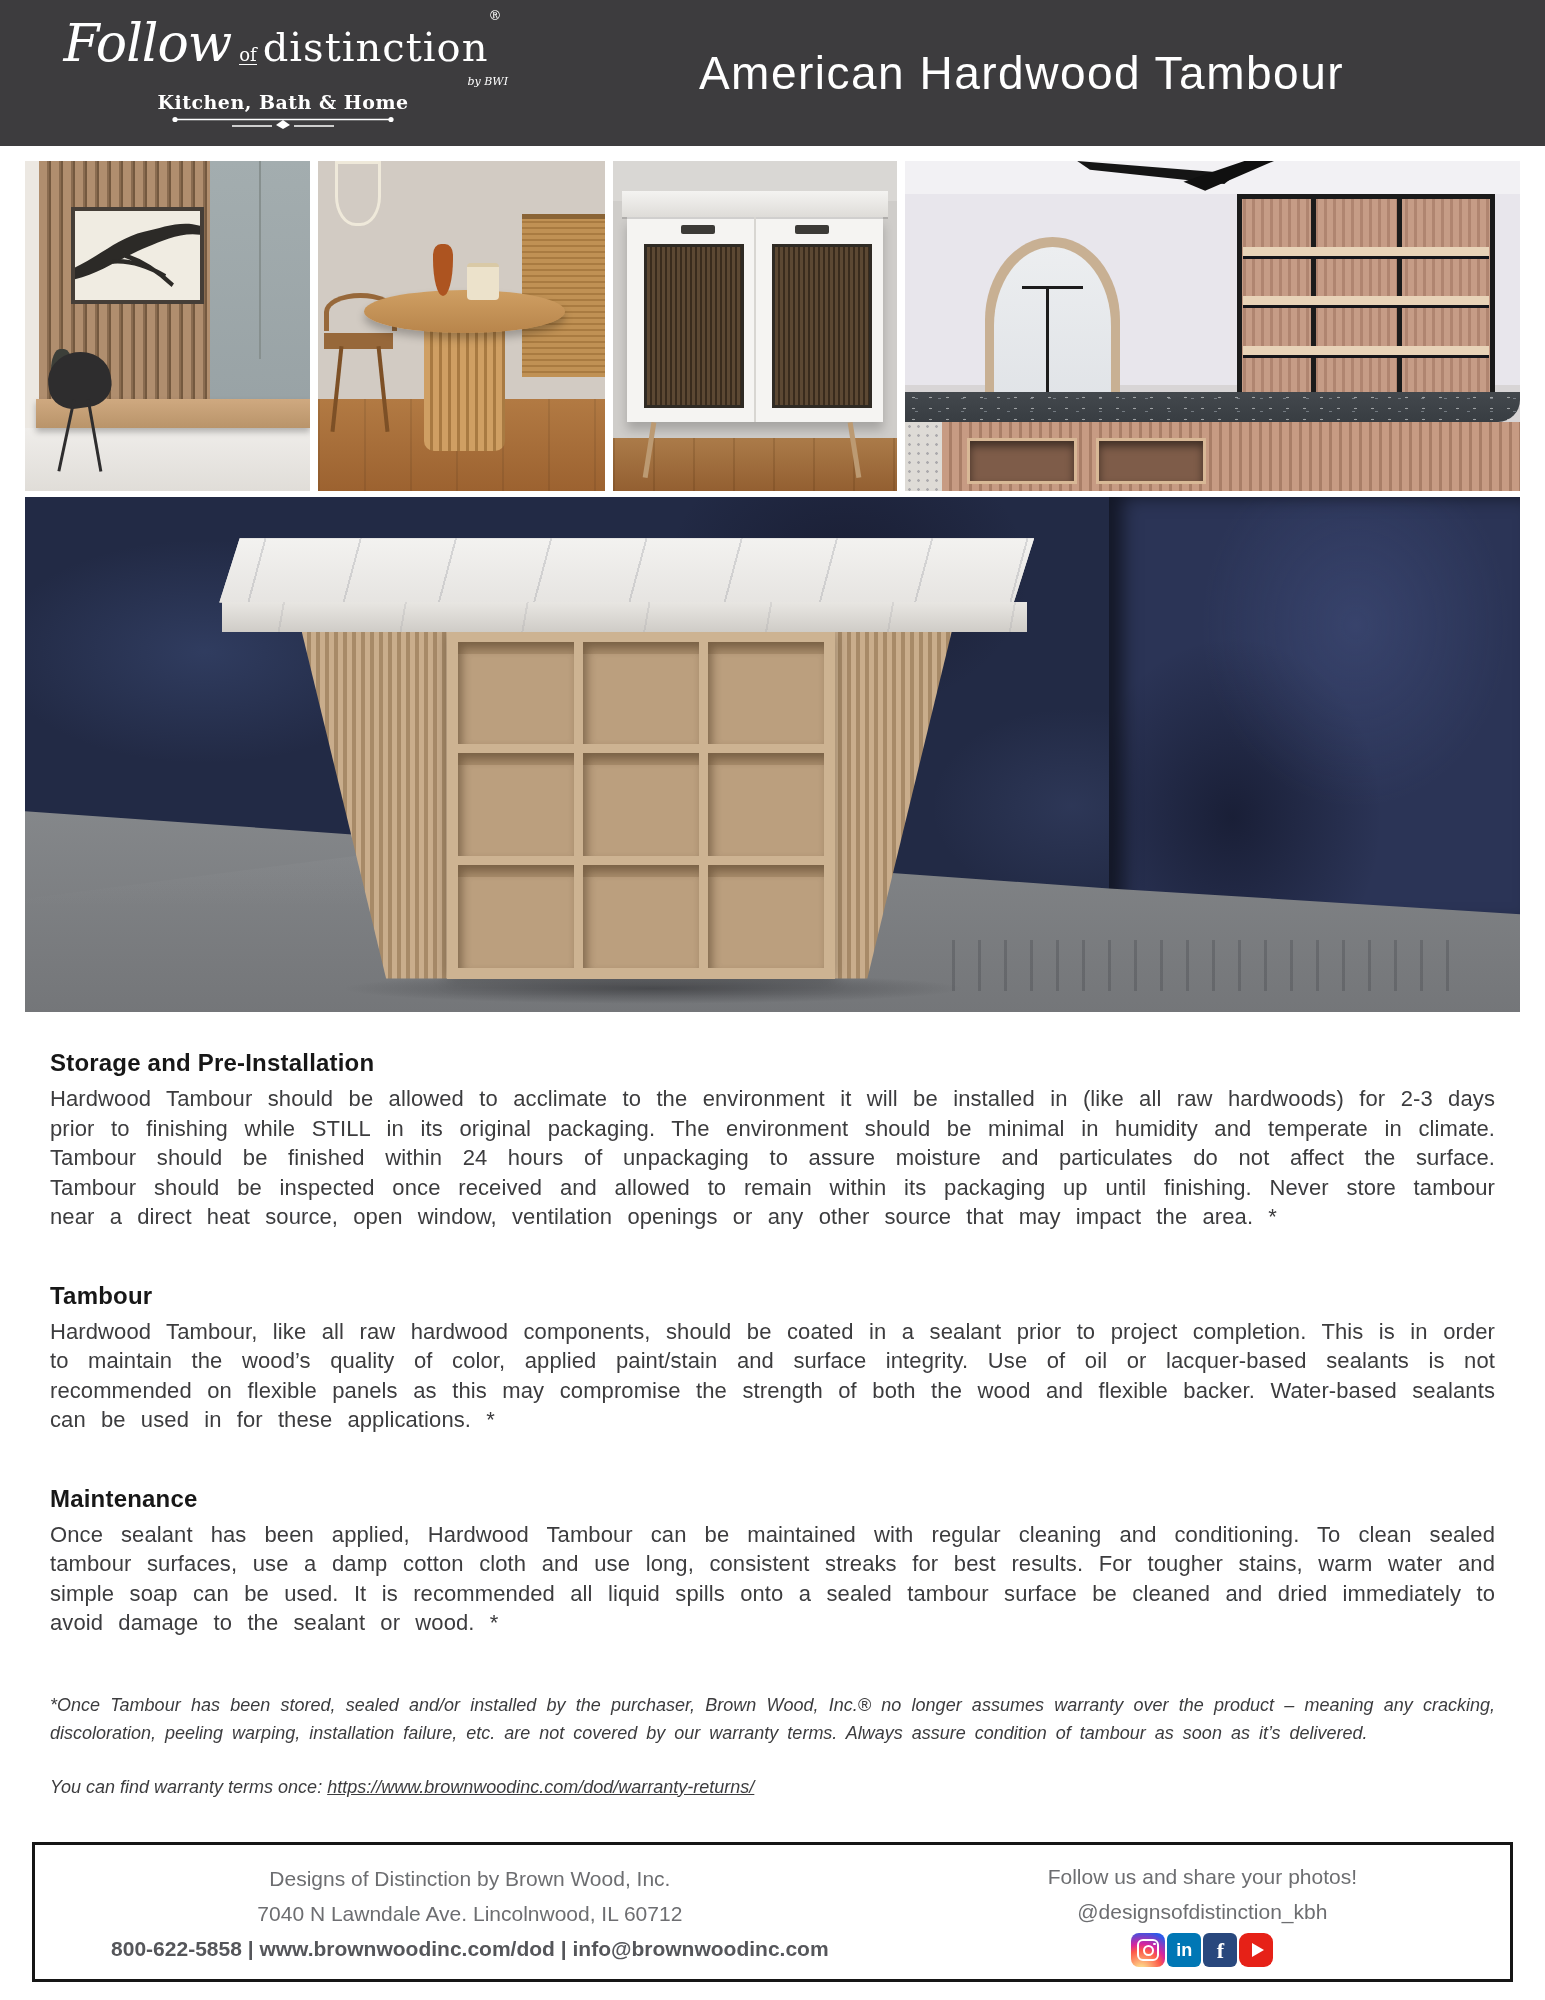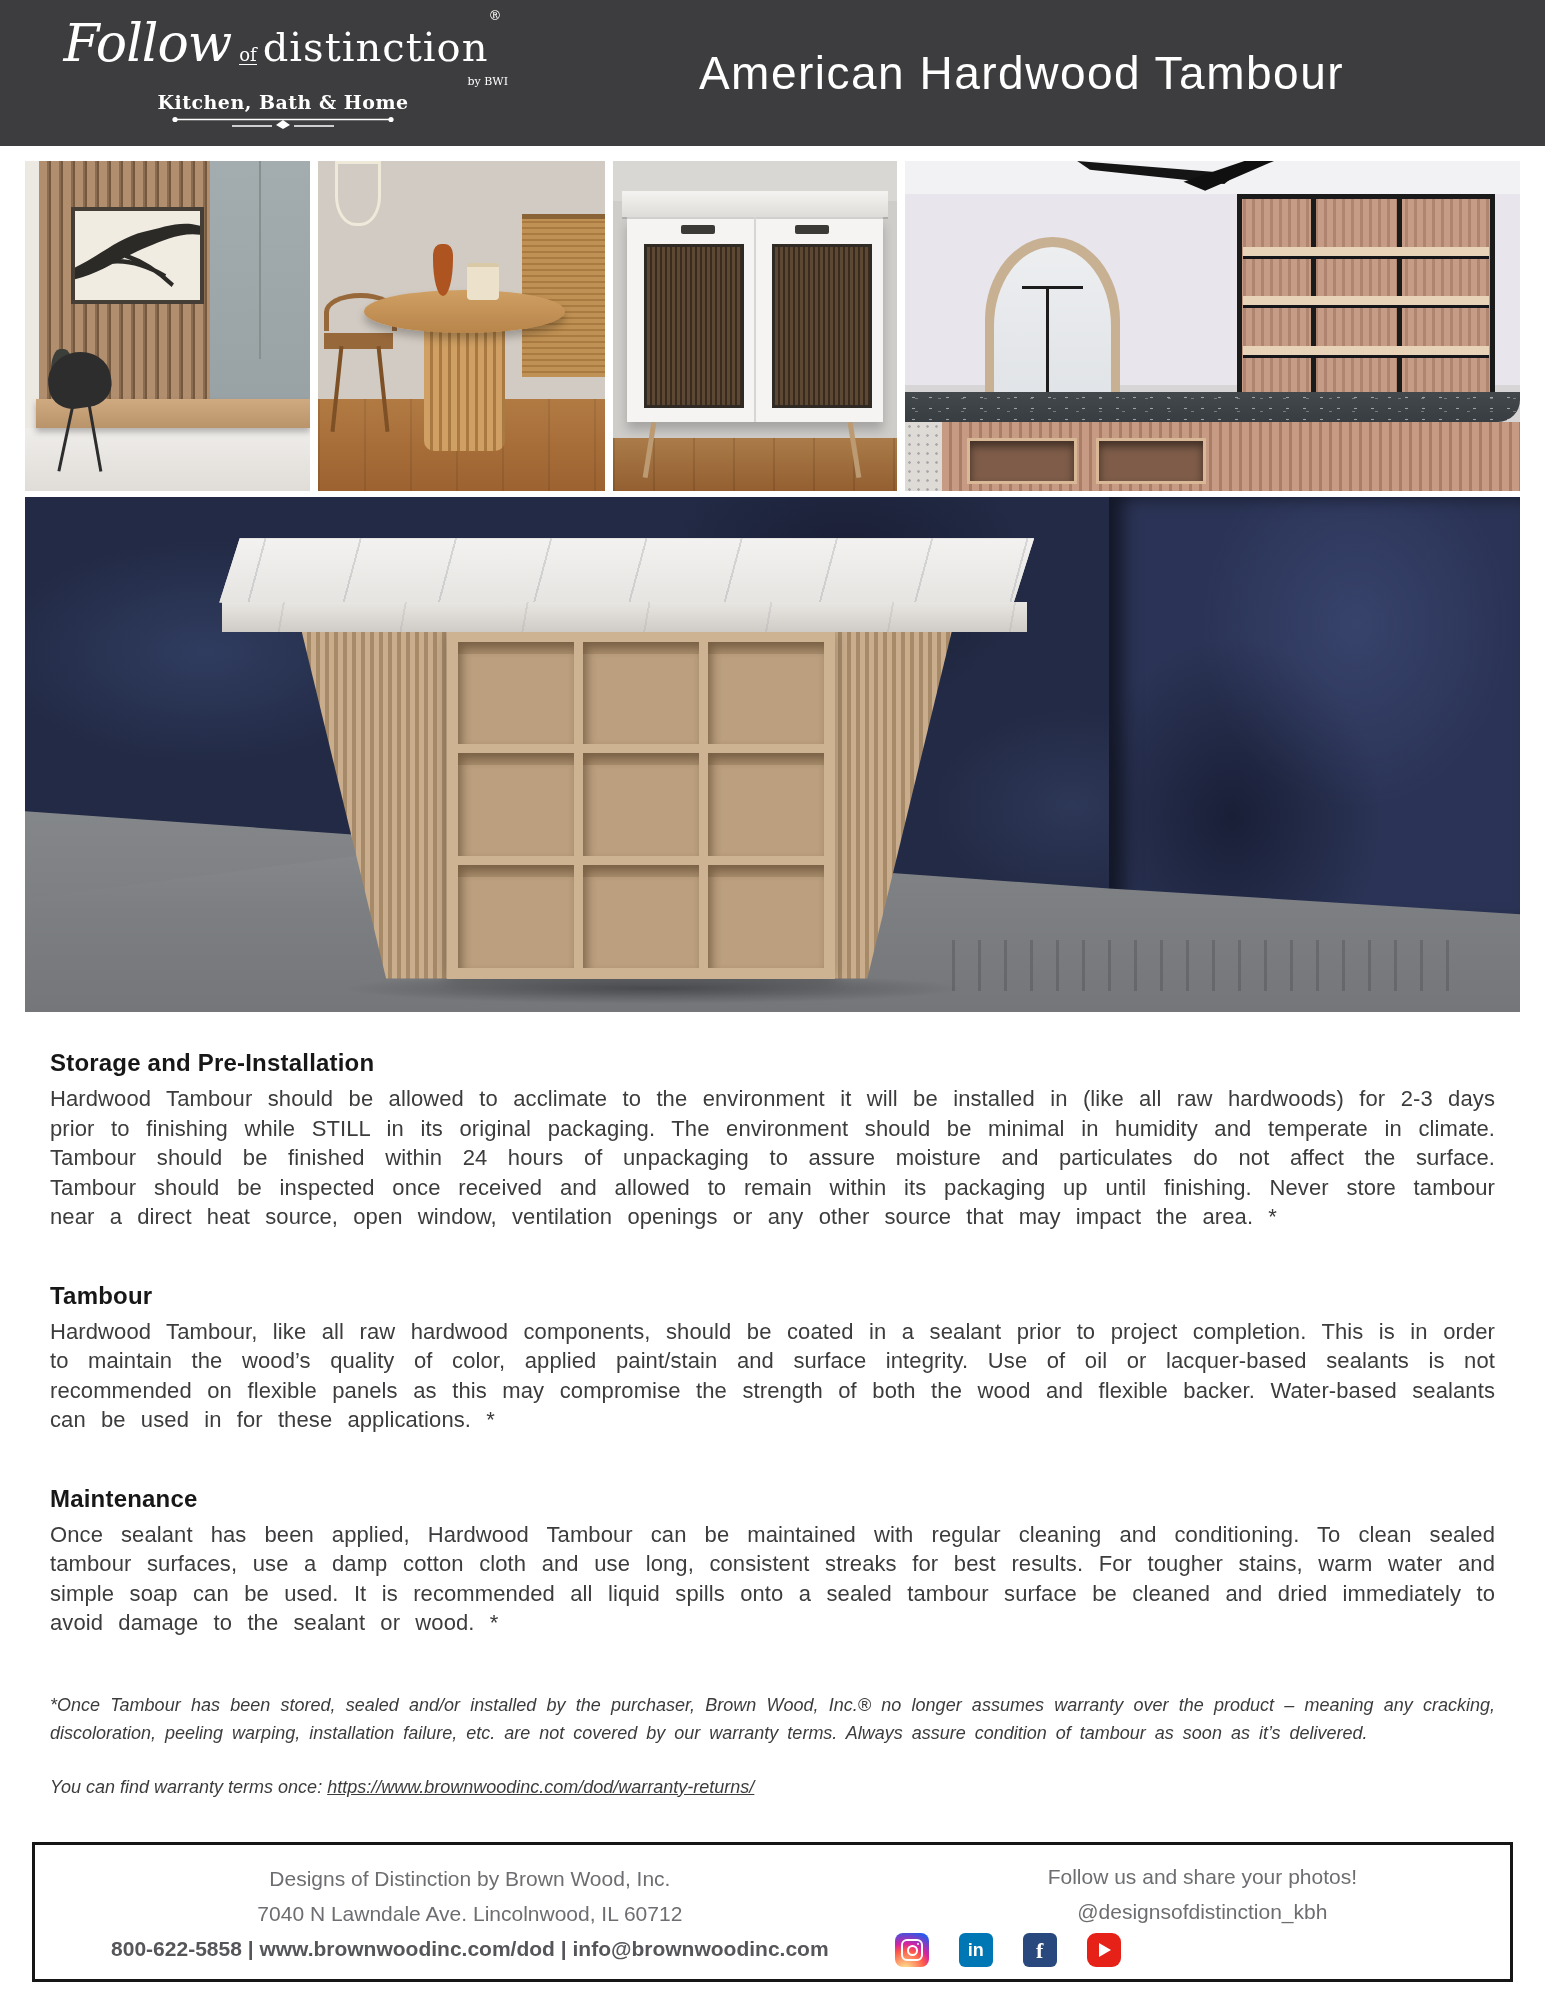--- a/index.html
+++ b/index.html
@@ -7,21 +7,21 @@
         font-family:"Liberation Sans",sans-serif;color:#3a3a3c;}
 
   
   .header{height:146px;background:#3d3c3e;display:flex;align-items:center;}
   .logo{width:470px;padding-left:48px;color:#fff;display:flex;flex-direction:column;align-items:center;}
   .logo-row{display:flex;align-items:baseline;line-height:1;}
   .logo-script{font-family:"DejaVu Serif",serif;font-style:italic;font-size:52px;letter-spacing:-1px;}
   .logo-of{font-family:"DejaVu Serif",serif;font-size:18px;margin:0 6px 14px 8px;border-bottom:1px solid #fff;}
   .logo-word{font-family:"DejaVu Serif",serif;font-size:40px;letter-spacing:1px;}
   .logo-reg{font-size:13px;vertical-align:top;position:relative;top:-18px;}
-  .logo-by{align-self:flex-end;font-family:"DejaVu Serif",serif;font-size:11px;margin:-4px 10px 2px 16px;}
+  .logo-by{align-self:flex-end;font-family:"DejaVu Serif",serif;font-size:11px;margin:-4px 10px 2px 16px;font-style:italic;}
   .logo-tag{font-family:"DejaVu Serif",serif;font-weight:bold;font-size:19px;letter-spacing:.5px;margin-top:1px;}
   .logo-orn{margin-top:3px;}
   .title-block{flex:1;text-align:center;color:#fff;padding-right:20px;}
   .title-main{font-size:46px;font-weight:400;letter-spacing:1.5px;}
   .title-sub{font-size:32px;font-weight:400;letter-spacing:1px;margin-top:4px;}
 
   
   .strip{display:flex;gap:8px;margin:15px 25px 0 25px;height:330px;}
   .photo{position:relative;overflow:hidden;flex:0 0 auto;}
   .photo *{position:absolute;}
@@ -151,21 +151,21 @@
      text-align:justify;word-spacing:4px;}
   .warranty{margin-top:30px;font-size:18px;font-style:italic;color:#3c3c3e;}
   .warranty a{color:#3c3c3e;text-decoration:underline;cursor:pointer;}
 
   
   .footer{position:absolute;left:32px;right:32px;bottom:18px;border:3px solid #161616;
      display:flex;align-items:center;padding:14px 0 12px 10px;background:#fff;}
   .f-left{flex:0 0 58%;text-align:center;color:#6d6e71;font-size:21px;line-height:35px;}
   .f-contact{font-weight:bold;color:#55565a;}
   .f-right{flex:1;text-align:center;color:#6d6e71;font-size:21px;line-height:35px;}
-  .socials{display:flex;justify-content:flex-start;gap:30px;margin-top:4px;}
+  .socials{display:flex;justify-content:center;gap:2px;margin-top:4px;}
   .soc{width:34px;height:34px;border-radius:8px;display:flex;align-items:center;justify-content:center;
      color:#fff;font-weight:bold;cursor:pointer;}
   .soc-ig{background:radial-gradient(circle at 30% 110%,#fdf497 0%,#fd5949 45%,#d6249f 60%,#285aeb 90%);}
   .ig-ring{width:18px;height:18px;border:2.5px solid #fff;border-radius:6px;position:relative;}
   .ig-lens{position:absolute;left:4px;top:4px;width:7px;height:7px;border:2px solid #fff;border-radius:50%;}
   .ig-dot{position:absolute;right:1.5px;top:1.5px;width:2.5px;height:2.5px;background:#fff;border-radius:50%;}
   .soc-li{background:#0077b5;border-radius:6px;font-size:18px;font-family:"Liberation Sans",sans-serif;}
   .soc-fb{background:#29487d;border-radius:6px;font-size:22px;font-family:"Liberation Serif",serif;}
   .soc-yt{background:#e62117;border-radius:9px;}
   .yt-play{width:0;height:0;border-left:12px solid #fff;border-top:7px solid transparent;border-bottom:7px solid transparent;margin-left:3px;}

